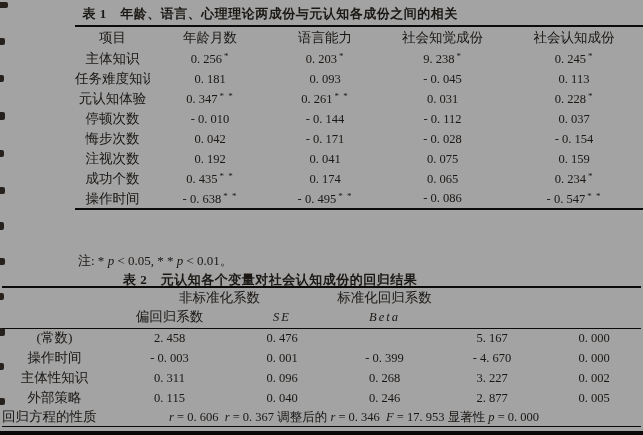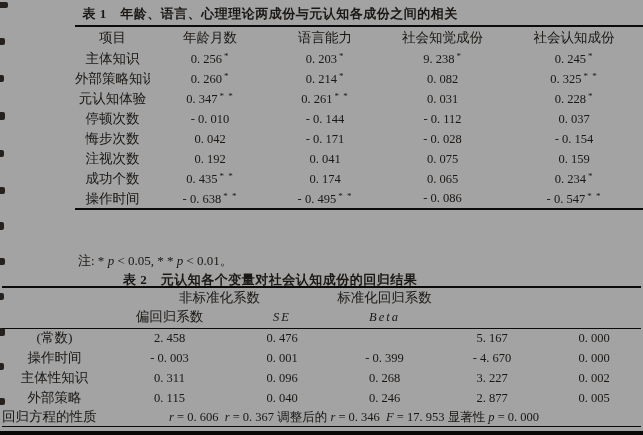--- a/index.html
+++ b/index.html
@@ -80,25 +80,25 @@
       </thead>
     <tbody id="t1body">
         <tr>
           <th>主体知识</th>
           <td><span>0. 256</span><sup class="stars">*</sup></td>
           <td><span>0. 203</span><sup class="stars">*</sup></td>
           <td><span>9. 238</span><sup class="stars">*</sup></td>
           <td><span>0. 245</span><sup class="stars">*</sup></td>
         </tr>
         <tr>
-          <th>外部策略知识</th>
-          <td><span>0. 260</span><sup class="stars">*</sup></td>
-          <td><span>0. 214</span><sup class="stars">*</sup></td>
-          <td><span>0. 082</span></td>
-          <td><span>0. 325</span><sup class="stars">* *</sup></td>
+          <th>任务难度知识</th>
+          <td><span>0. 181</span></td>
+          <td><span>0. 093</span></td>
+          <td><span>- 0. 045</span></td>
+          <td><span>0. 113</span></td>
         </tr>
         <tr>
           <th>元认知体验</th>
           <td><span>0. 347</span><sup class="stars">* *</sup></td>
           <td><span>0. 261</span><sup class="stars">* *</sup></td>
           <td><span>0. 031</span></td>
           <td><span>0. 228</span><sup class="stars">*</sup></td>
         </tr>
         <tr>
           <th>停顿次数</th>

